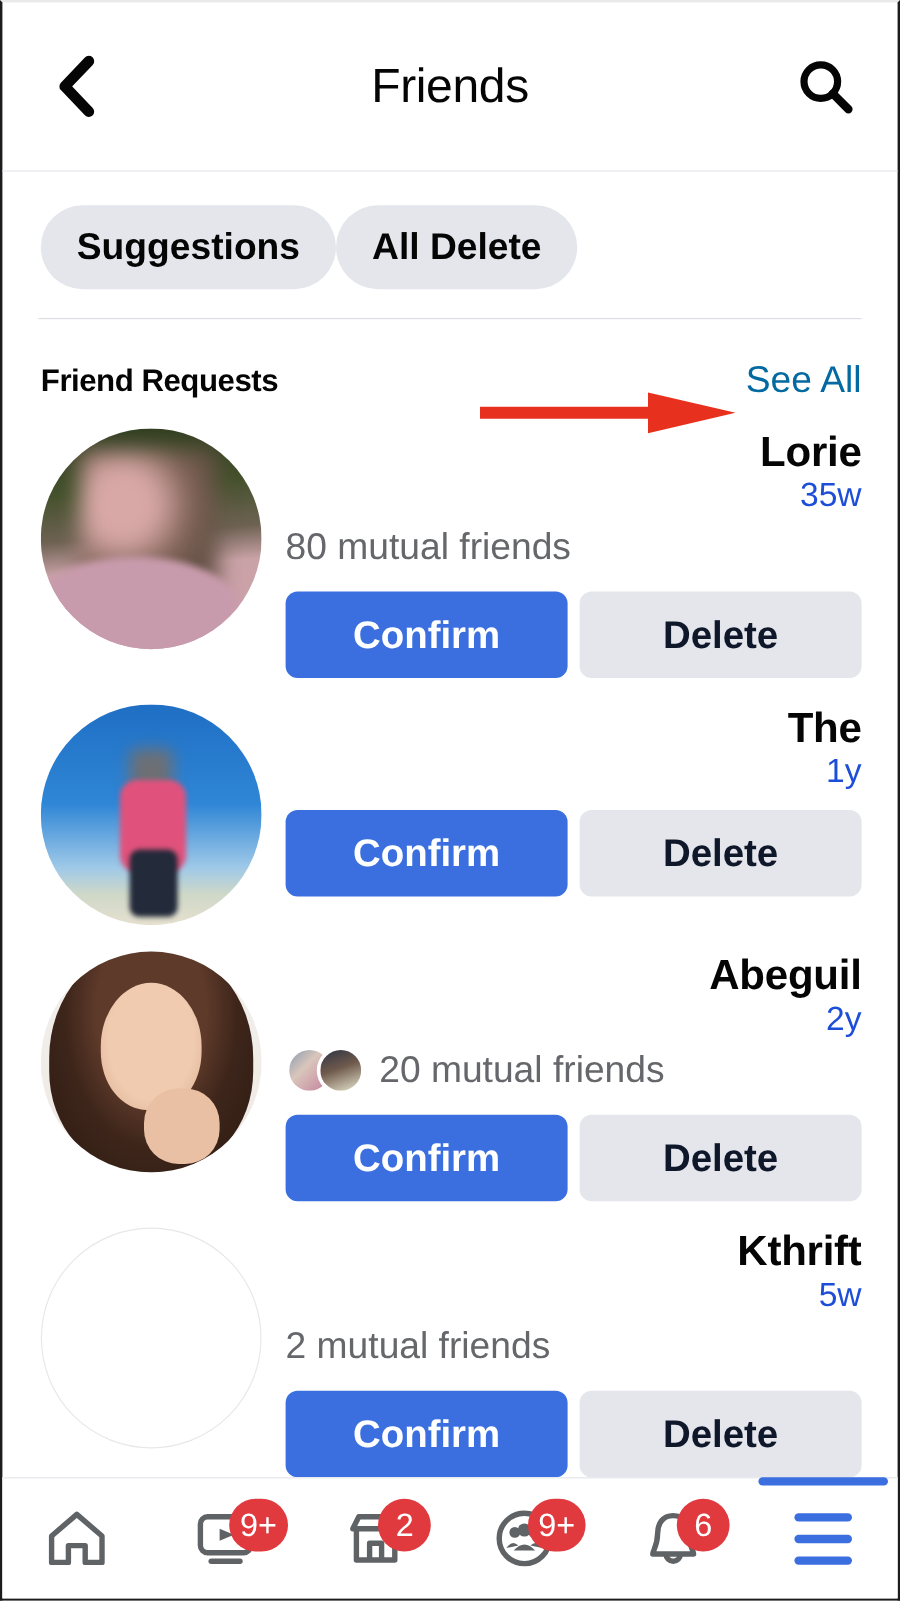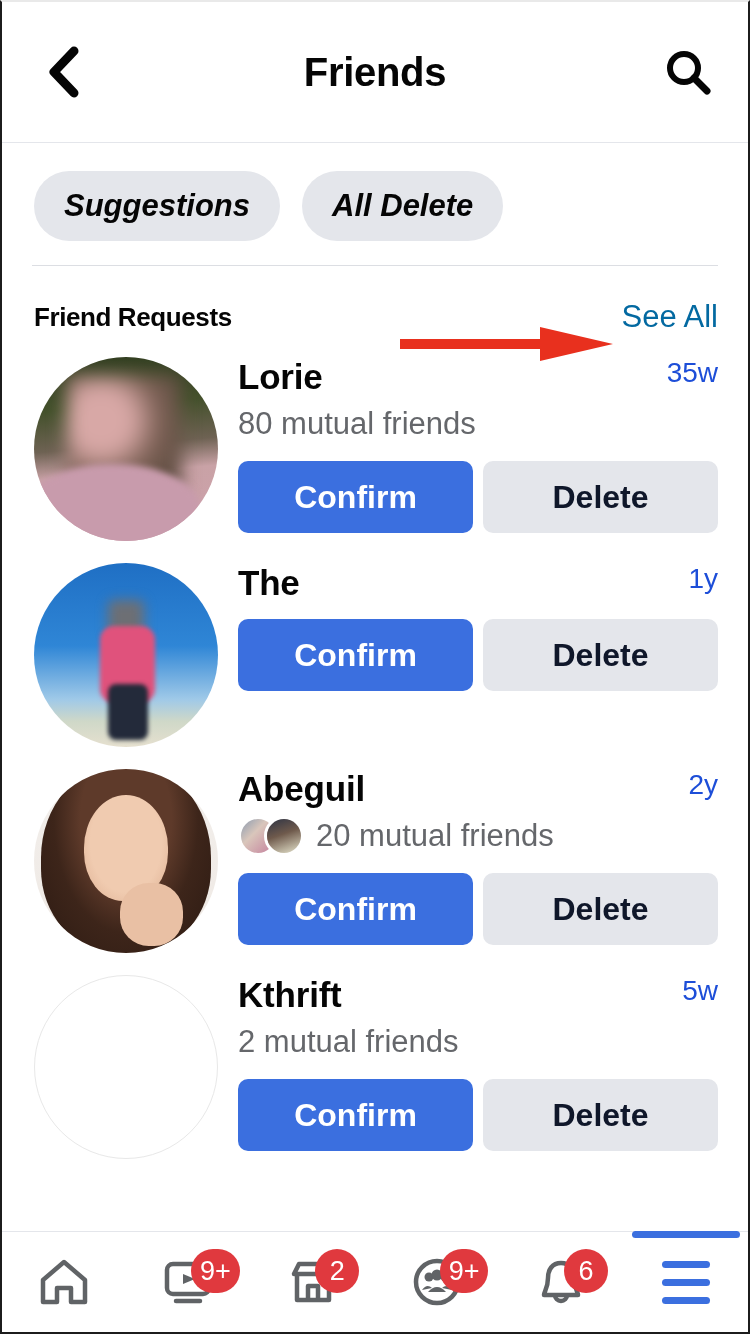--- a/index.html
+++ b/index.html
@@ -31,39 +31,37 @@
   .back-btn {
     width: 60px; height: 60px;
     display: flex; align-items: center; justify-content: center;
     cursor: pointer;
   }
   .page-title {
     position: absolute;
     left: 0; right: 0;
     text-align: center;
     font-size: 40px;
-    font-weight: bold;
+    font-weight: normal;
     color: #050505;
     letter-spacing: -0.3px;
     pointer-events: none;
   }
   .search-btn {
     margin-left: auto;
     width: 60px; height: 60px;
     display: flex; align-items: center; justify-content: center;
     cursor: pointer;
     z-index: 2;
   }
 
   
   .chip-row {
     display: flex;
-    gap: 22px;
     padding: 28px 32px 24px 32px;
-    font-style: italic;
   }
   .chip {
     background: #e4e6eb;
     border-radius: 40px;
     padding: 17px 30px;
     font-size: 31px;
     font-weight: bold;
     color: #050505;
     cursor: pointer;
     white-space: nowrap;
@@ -118,22 +116,23 @@
     background: #ffffff;
   }
   .avatar.empty { border: 1px solid #e8e8e8; }
   .req-body {
     flex: 1;
     padding-left: 20px;
     min-width: 0;
   }
   .req-top {
     display: flex;
-    align-items: flex-start;
+    align-items: flex-end;
     justify-content: space-between;
+    flex-direction: column;
   }
   .req-name {
     font-size: 35px;
     font-weight: bold;
     color: #050505;
     letter-spacing: -0.2px;
     white-space: nowrap;
     overflow: hidden;
   }
   .req-time {

